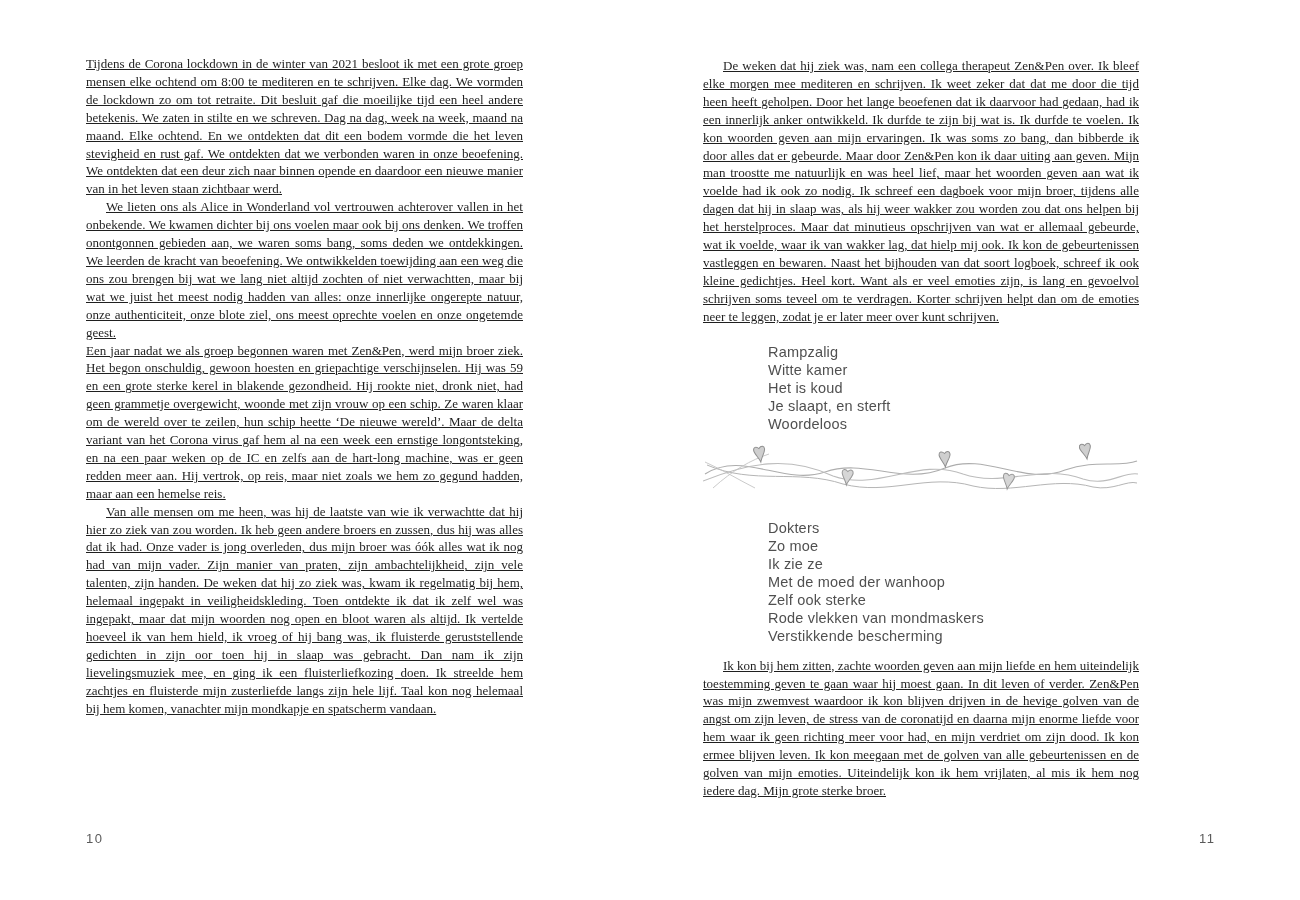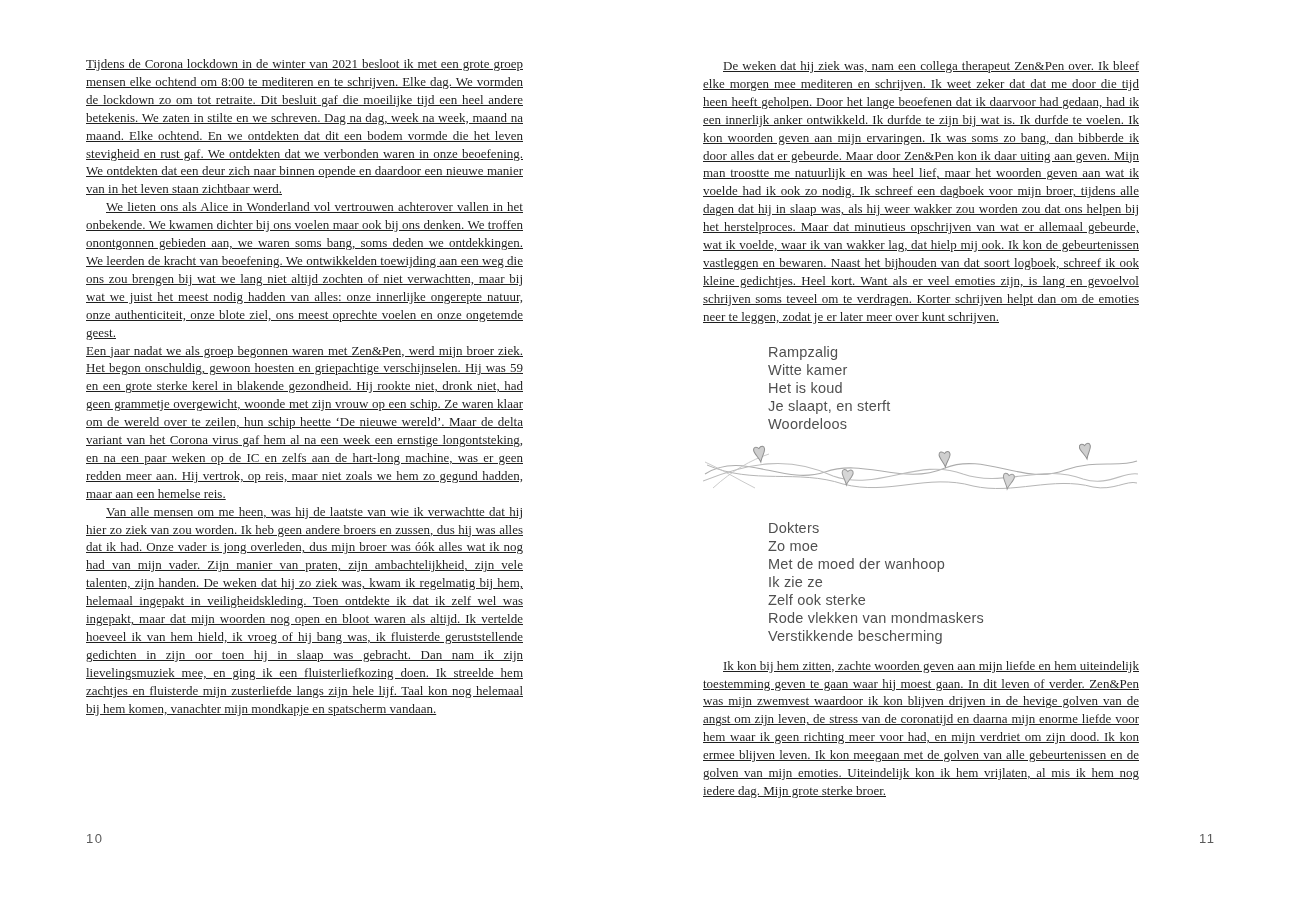--- a/index.html
+++ b/index.html
@@ -124,22 +124,22 @@
         <path d="M0,6 C-1.5,1 -5.5,-3 -5.5,-6.5 C-5.5,-9.5 -2.5,-10.5 0,-7.5 C2.5,-10.5 5.5,-9.5 5.5,-6.5 C5.5,-3 1.5,1 0,6 Z" fill="#d6d6d6" stroke="#979797" stroke-width="1"></path>
       </g>
       <g transform="translate(383,13) rotate(-10)">
         <path d="M0,6 C-1.5,1 -5.5,-3 -5.5,-6.5 C-5.5,-9.5 -2.5,-10.5 0,-7.5 C2.5,-10.5 5.5,-9.5 5.5,-6.5 C5.5,-3 1.5,1 0,6 Z" fill="#cfcfcf" stroke="#8f8f8f" stroke-width="1"></path>
       </g>
     </svg>
 
     <div class="poem poem-second">
       <div>Dokters</div>
       <div>Zo moe</div>
+      <div>Ik zie ze</div>
       <div>Met de moed der wanhoop</div>
-      <div>Ik zie ze</div>
       <div>Zelf ook sterke</div>
       <div>Rode vlekken van mondmaskers</div>
       <div>Verstikkende bescherming</div>
     </div>
 
     <p class="body indent">Ik kon bij hem zitten, zachte woorden geven aan mijn liefde en hem uiteindelijk toestemming geven te gaan waar hij moest gaan. In dit leven of verder. Zen&amp;Pen was mijn zwemvest waardoor ik kon blijven drijven in de hevige golven van de angst om zijn leven, de stress van de coronatijd en daarna mijn enorme liefde voor hem waar ik geen richting meer voor had, en mijn verdriet om zijn dood. Ik kon ermee blijven leven. Ik kon meegaan met de golven van alle gebeurtenissen en de golven van mijn emoties. Uiteindelijk kon ik hem vrijlaten, al mis ik hem nog iedere dag. Mijn grote sterke broer.</p>
   </div>
 
   <div class="folio folio-left">10</div>
   <div class="folio folio-right">11</div>

